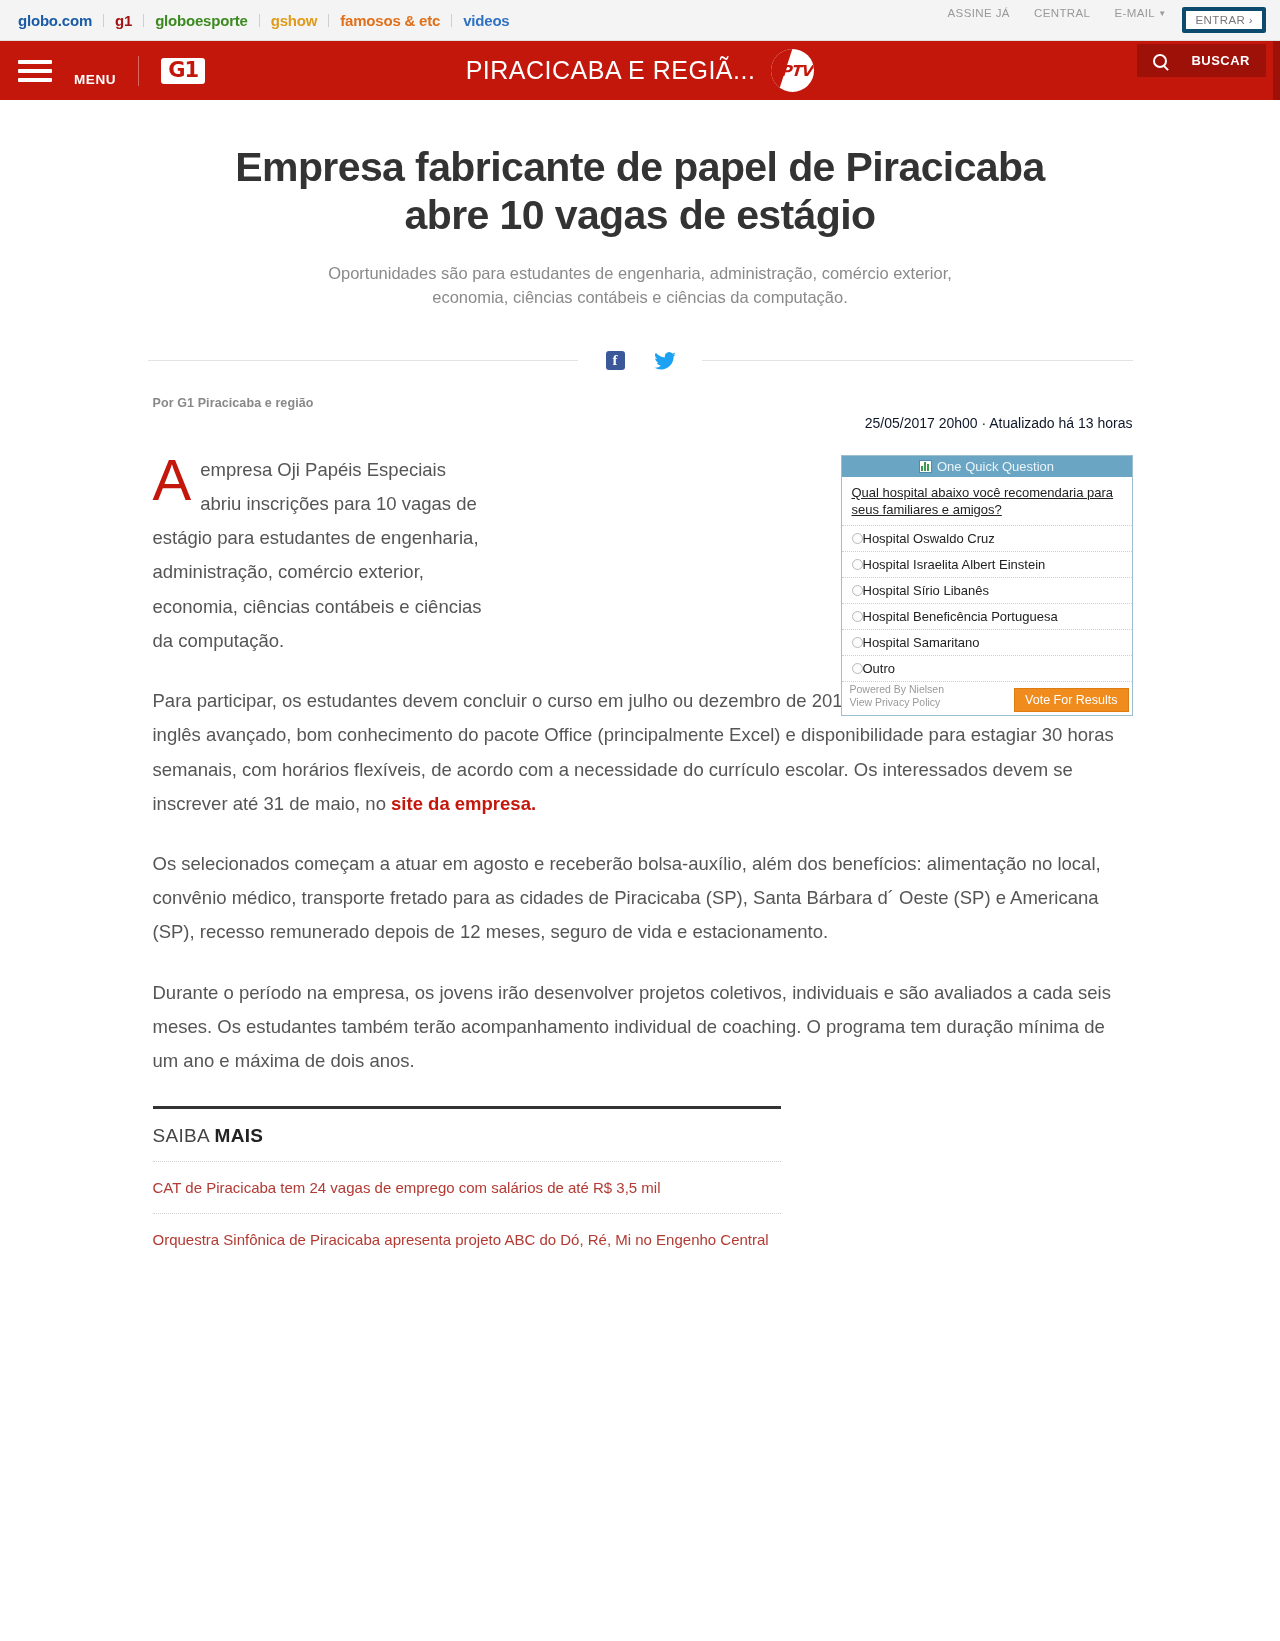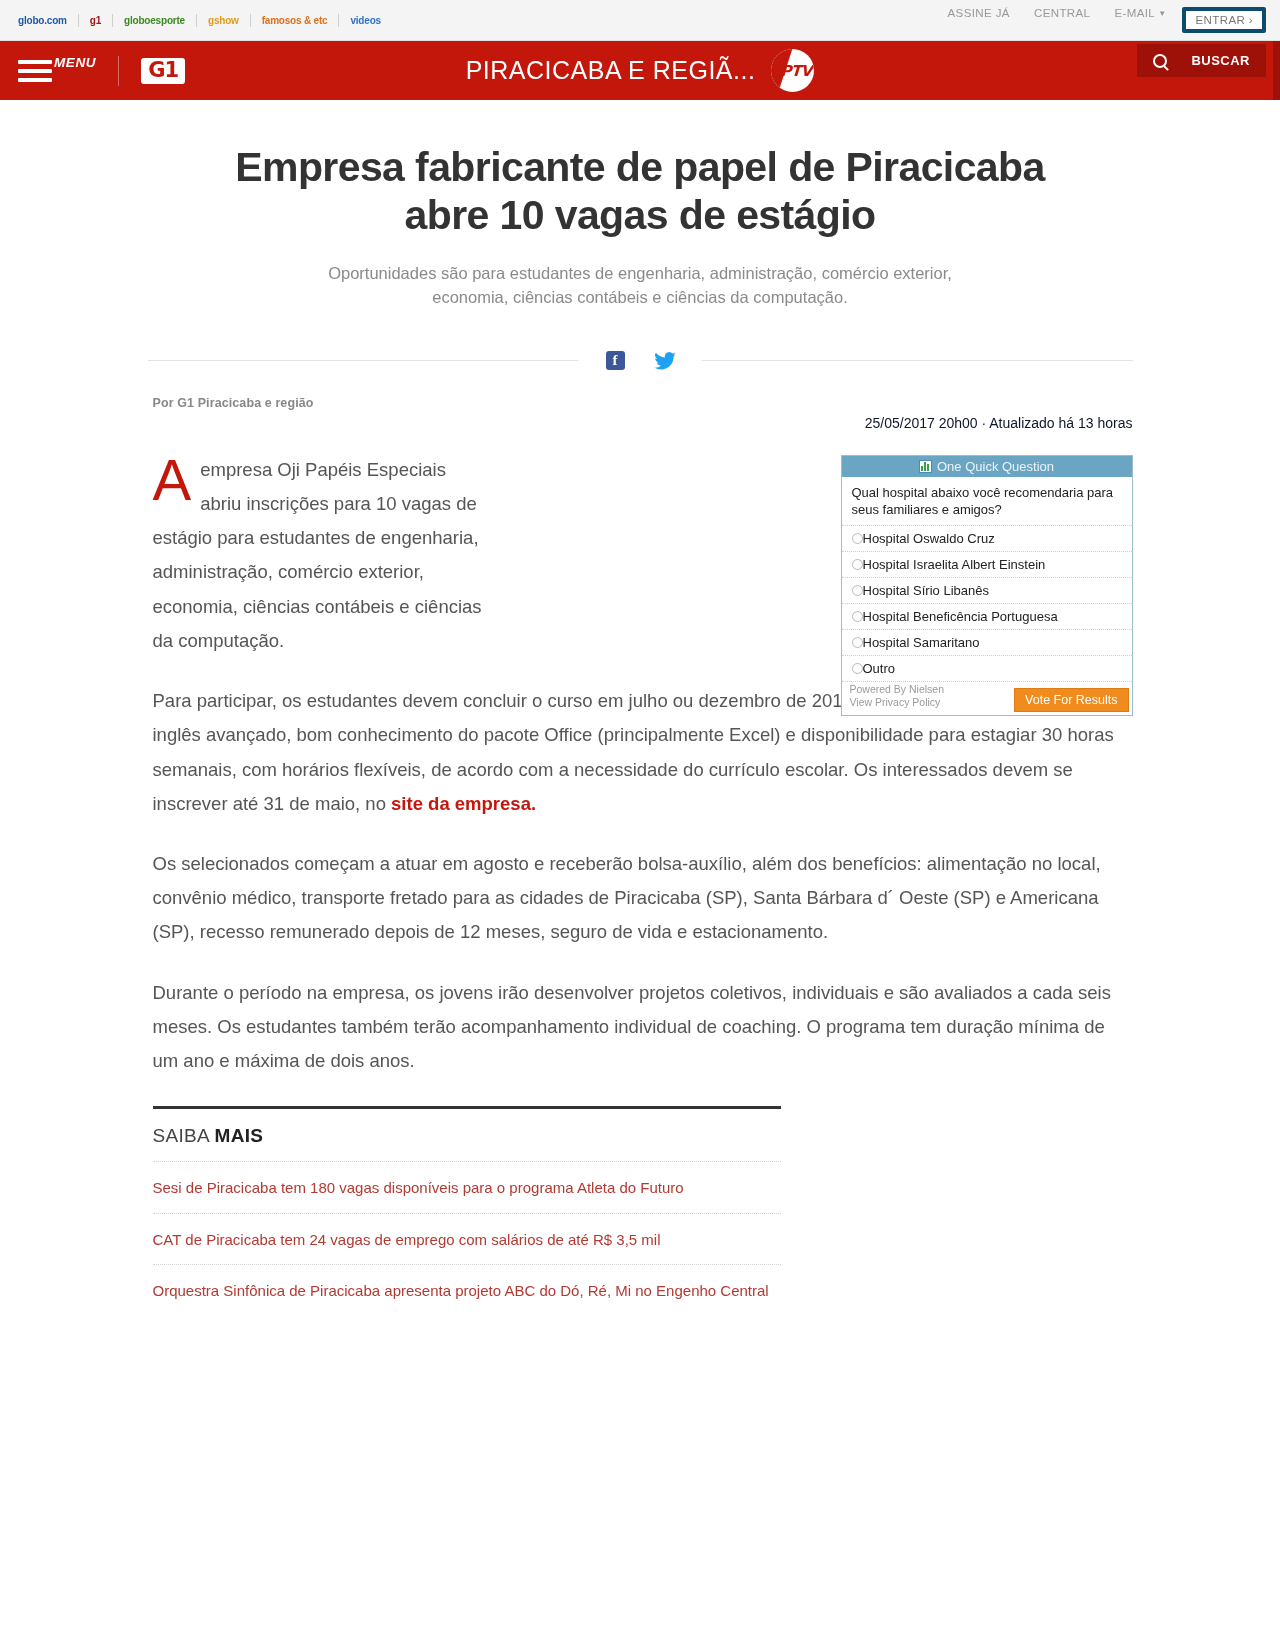--- a/index.html
+++ b/index.html
@@ -15,21 +15,21 @@
   
   .globo-bar{
     height:41px; background:#f4f4f4;
     border-bottom:1px solid #e0e0e0;
     display:flex; align-items:center;
     padding:0 14px 0 18px;
     position:relative;
   }
   .globo-left{ display:flex; align-items:center; gap:0; }
   .globo-left a{
-    font-size:10px; font-weight:bold; text-decoration:none;
+    font-size:15px; font-weight:bold; text-decoration:none;
     padding:0 11px; letter-spacing:-0.2px;
     white-space:nowrap;
   }
   .globo-left a:first-child{ padding-left:0; }
   .gl-sep{ width:1px; height:13px; background:#cfcfcf; }
   .globo-right{ margin-left:auto; display:flex; align-items:flex-start; gap:0; }
   .globo-right a{
     font-size:11.5px; color:#999; text-decoration:none;
     padding:0 12px; letter-spacing:0.4px; white-space:nowrap;
   }
@@ -39,21 +39,21 @@
     font-size:11.5px; background:#fff; margin-left:4px;
   }
   .caret{ display:inline-block; margin-left:3px; font-size:8px; vertical-align:1px;}
 
   
   .red-nav{
     height:59px; background:#c4170c;
     display:flex; align-items:center;
     position:relative; padding:0 0 0 18px;
   }
-  .menu-btn{ display:flex; align-items:flex-start; gap:2px; cursor:pointer;font-style:italic; }
+  .menu-btn{ display:flex; align-items:flex-end; gap:22px; cursor:pointer; }
   .burger{ width:34px; }
   .burger span{ display:block; height:4px; background:#fff; margin:5px 0; border-radius:1px;}
   .menu-label{ color:#fff; font-size:13.5px; font-weight:bold; letter-spacing:0.6px;}
   .nav-div{ width:1px; height:30px; background:rgba(255,255,255,.35); margin:0 22px; }
   .g1-logo{
     background:#fff; color:#c4170c; font-weight:bold;
     font-size:21px; padding:2px 7px 3px; border-radius:3px;
     letter-spacing:-1px; line-height:1;
     font-family:"DejaVu Sans", sans-serif;
   }
@@ -136,21 +136,21 @@
   }
   .poll-hd{
     background:#6ba5c4; height:21px; display:flex; align-items:center;
     justify-content:center; gap:5px;
   }
   .poll-hd .t{ color:#eaf3f8; font-size:13px; }
   .bars{ width:13px; height:13px; background:#fff; border:1px solid #4d8cae;
     display:flex; align-items:flex-end; justify-content:center; gap:1px; padding:1px;}
   .bars i{ display:block; width:2px; background:#3a9b4b;}
   .bars i:nth-child(1){height:5px;} .bars i:nth-child(2){height:9px;} .bars i:nth-child(3){height:7px;}
-  .poll-q{ font-size:13px; color:#222; padding:8px 10px 6px; line-height:1.3; }
+  .poll-q{ font-size:13px; color:#222; padding:8px 10px 6px; line-height:1.3;text-decoration:underline; }
   .poll-opt{
     display:flex; align-items:center; gap:0; padding:5px 10px;
     border-top:1px dotted #cfcfcf; font-size:13px; color:#222; cursor:pointer;
   }
   .radio{ width:11px; height:11px; border:1px solid #b9b9b9; border-radius:50%; background:#fcfcfc; flex:0 0 auto;}
   .poll-ft{ position:relative; height:34px; padding:1px 8px 0; border-top:1px dotted #cfcfcf;}
   .poll-ft .pw{ font-size:10.5px; color:#9a9a9a; line-height:1.25;}
   .vote-btn{
     position:absolute; right:3px; bottom:3px;
     background:#f08b1d; color:#fff; font-size:12.5px;
@@ -293,19 +293,18 @@
 
     <p class="art-p"><span>Para participar, os estudantes devem concluir o curso em julho ou dezembro de 2018 ou em dezembro de 2019, ter inglês avançado, bom conhecimento do pacote Office (principalmente Excel) e disponibilidade para estagiar 30 horas semanais, com horários flexíveis, de acordo com a necessidade do currículo escolar. Os interessados devem se inscrever até 31 de maio, no </span><a href="#" class="link-red">site da empresa.</a></p>
 
     <p class="art-p">Os selecionados começam a atuar em agosto e receberão bolsa-auxílio, além dos benefícios: alimentação no local, convênio médico, transporte fretado para as cidades de Piracicaba (SP), Santa Bárbara d´ Oeste (SP) e Americana (SP), recesso remunerado depois de 12 meses, seguro de vida e estacionamento.</p>
 
     <p class="art-p">Durante o período na empresa, os jovens irão desenvolver projetos coletivos, individuais e são avaliados a cada seis meses. Os estudantes também terão acompanhamento individual de coaching. O programa tem duração mínima de um ano e máxima de dois anos.</p>
 
     <div class="saiba">
       <div class="saiba-rule"></div>
       <div class="saiba-title"><span>SAIBA </span><b>MAIS</b></div>
-      <div class="saiba-item">Sesi de Piracicaba tem 180 vagas disponíveis para o programa Atleta do Futuro</div>
       <div class="saiba-item">CAT de Piracicaba tem 24 vagas de emprego com salários de até R$ 3,5 mil</div>
       <div class="saiba-item">Orquestra Sinfônica de Piracicaba apresenta projeto ABC do Dó, Ré, Mi no Engenho Central</div>
     </div>
 
   </div>
 </div>
 
 </body></html>

